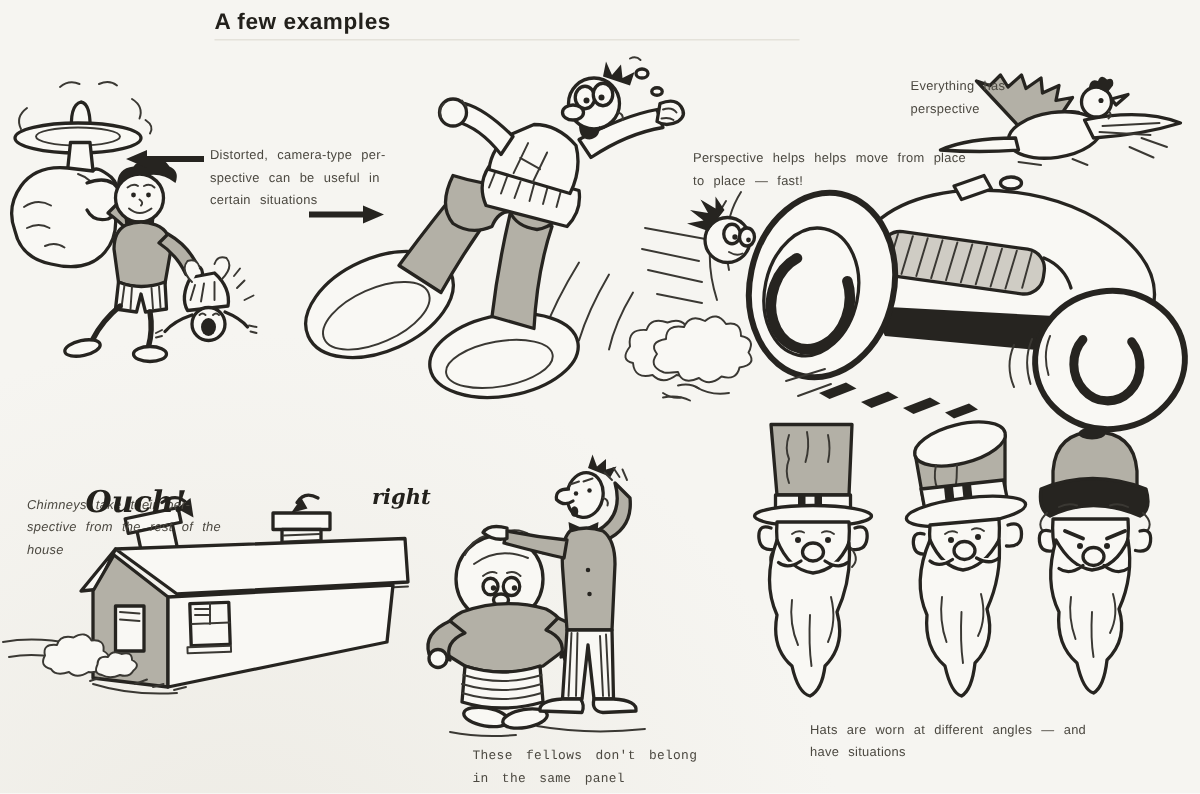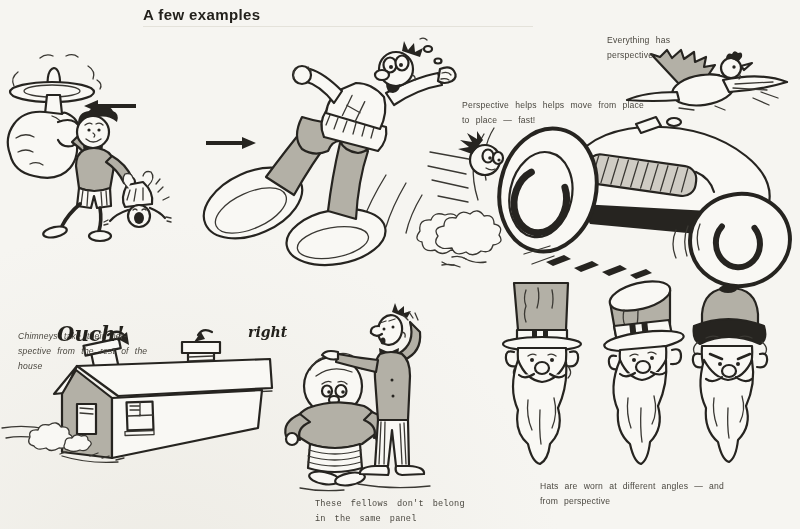--- a/index.html
+++ b/index.html
@@ -75,20 +75,23 @@
     <path class="s1" d="M133 170 q2 -2 4 0 M142 170 q2 -2 4 0 M158 152 l5 -5 M163 160 l6 -3 M156 144 l4 -5"></path>
   </svg>
 
   <svg class="abs" style="left:84px; top:99px;" width="52" height="14" viewBox="0 0 52 14">
     <path class="fd" d="M52 5 L14 5 L14 1 L0 7 L14 13 L14 9 L52 9 Z"></path>
   </svg>
   <svg class="abs" style="left:206px; top:136px;" width="50" height="14" viewBox="0 0 50 14">
     <path class="fd" d="M0 5 L36 5 L36 1 L50 7 L36 13 L36 9 L0 9 Z"></path>
   </svg>
 
+  <div class="abs cap" style="left:140px; top:96px; width:172px;">Distorted, camera-type per-
+spective can be useful in
+certain situations</div>
 
   <svg class="abs" style="left:190px; top:25px;" width="300" height="250" viewBox="0 0 300 250">
     <path class="s1" d="M196 150 q-16 26 -24 48 M216 158 q-14 24 -20 44 M232 170 q-12 20 -16 38"></path>
     <path class="s1 fw" d="M230 206 q-2 -12 11 -11 q3 -9 14 -5 q11 -4 14 6 q11 1 8 11 q7 7 -4 11 q-1 9 -12 7 q-9 7 -16 0 q-12 3 -13 -8 q-9 -2 -2 -11 z"></path>
     <path class="s1" d="M262 232 q8 -2 14 2 M252 240 q10 -2 18 2"></path>
     <g transform="rotate(-24 63 178)">
       <ellipse class="s2 fw" cx="63" cy="178" rx="52" ry="31"></ellipse>
       <ellipse class="s1" cx="58" cy="184" rx="38" ry="18"></ellipse>
     </g>
     <g transform="rotate(-10 146 212)">
@@ -117,21 +120,21 @@
     <circle class="fd" cx="201" cy="42" r="2"></circle>
       <circle class="fd" cx="211" cy="40" r="2"></circle>
     <ellipse class="s2 fw" cx="192" cy="50" rx="7" ry="5"></ellipse>
     <path class="fd" d="M196 58 q8 6 14 1 q0 8 -7 9 q-7 0 -7 -10 z"></path>
     <path class="s1" d="M222 50 q4 1 3 5"></path>
     <ellipse class="s2 fw" cx="238" cy="24" rx="4" ry="3"></ellipse>
     <ellipse class="s2 fw" cx="248" cy="36" rx="3.5" ry="2.5"></ellipse>
     <path class="s1" d="M230 14 q4 -2 7 1"></path>
   </svg>
 
-  <div class="abs cap" style="left:607px; top:33px; width:110px;">Everything has
+  <div class="abs cap" style="left:607px; top:50px; width:110px;">Everything has
 perspective</div>
   <svg class="abs" style="left:615px; top:46px;" width="185" height="72" viewBox="0 0 185 72">
     <path class="s2 fg" d="M64 38 L36 8 l9 3 l7 -7 l5 8 l9 -8 l3 9 l10 -7 l1 10 l11 -5 l-2 10 l11 -2 l-6 9 l10 1 l-9 8 z"></path>
     <ellipse class="s2 fw" cx="88" cy="44" rx="31" ry="15" transform="rotate(-8 88 44)"></ellipse>
     <path class="s2 fw" d="M108 34 Q146 26 172 36 Q146 44 114 46 Z"></path>
     <path class="s1" d="M120 38 l38 -2 M118 42 l34 2"></path>
     <path class="s2 fw" d="M62 46 Q30 46 12 54 Q38 56 64 54 Z"></path>
     <circle class="s2 fw" cx="116" cy="22" r="10"></circle>
     <path class="fd" d="M111 12 q1 -6 6 -4 q2 -5 6 -1 q5 -2 4 4 l-4 5 q-6 -4 -12 -4 z"></path>
     <circle class="fd" cx="119" cy="21" r="1.7"></circle>
@@ -315,15 +318,15 @@
       <path class="s2" style="stroke-width:2.6" d="M222 74 l12 5 M262 74 l-12 5"></path>
       <circle class="fd" cx="232" cy="84" r="2"></circle>
         <circle class="fd" cx="250" cy="84" r="2"></circle>
       <ellipse class="s2 fw" cx="241" cy="91" rx="7" ry="6"></ellipse>
       <path class="s2 fw" d="M216 80 Q208 108 218 128 Q216 150 230 162 Q234 180 241 182 Q248 178 250 160 Q264 146 258 126 Q268 104 264 80 Q256 98 240 100 Q226 98 216 80 Z"></path>
       <path class="s2 fw" d="M234 97 q-9 7 -16 2 M248 97 q9 7 16 2"></path>
       <path class="s1" d="M226 118 q-2 14 3 28 M254 116 q4 14 -2 26 M240 128 q-1 18 1 30"></path>
     </g>
   </svg>
   <div class="abs cap" style="left:540px; top:479px; width:255px;">Hats are worn at different angles — and
-from perspective</div>
+have situations</div>
 
 </div>
 
 </body></html>

